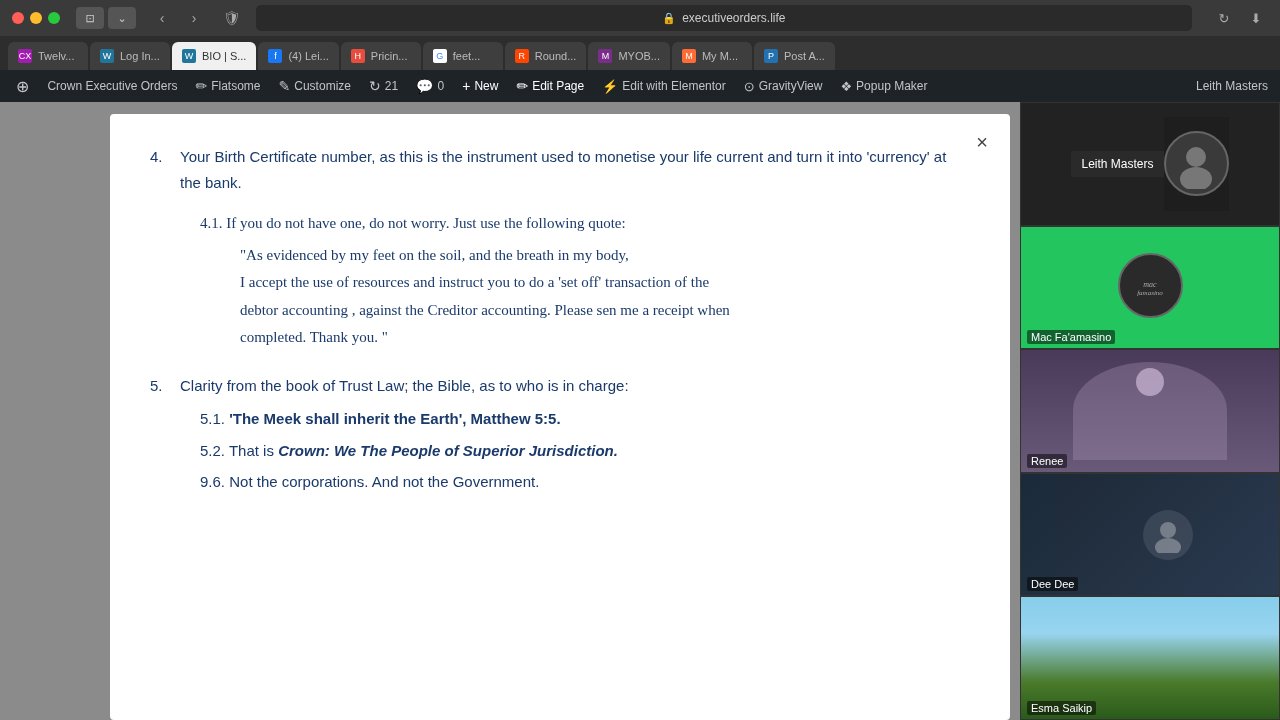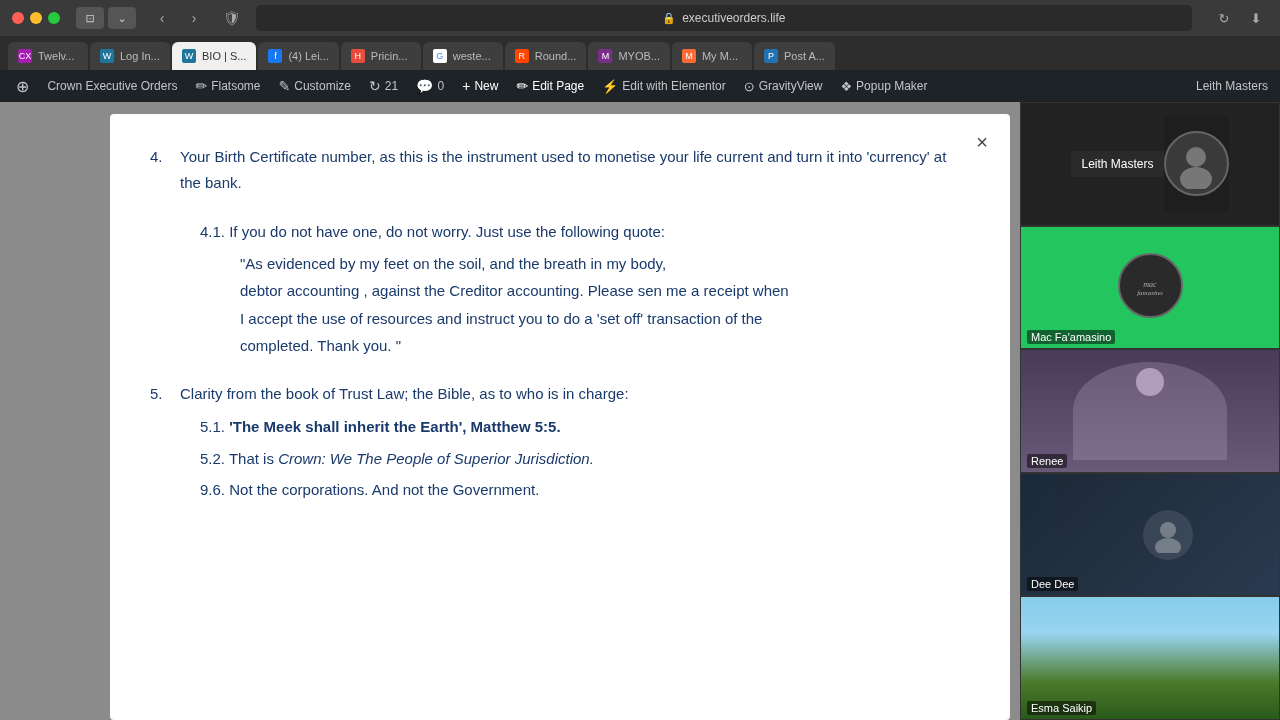--- a/index.html
+++ b/index.html
@@ -51,26 +51,26 @@
     
     .modal-overlay { position: absolute; top: 0; left: 0; right: 260px; bottom: 0; background: rgba(0,0,0,0.3); z-index: 10; }
 
     
     .modal { position: absolute; top: 12px; left: 110px; right: 270px; bottom: 0; background: white; border-radius: 4px; z-index: 20; overflow: hidden; padding: 30px 40px 20px 40px; }
     .modal-close { position: absolute; top: 14px; right: 14px; width: 28px; height: 28px; display: flex; align-items: center; justify-content: center; cursor: pointer; color: #444; font-size: 20px; z-index: 30; }
 
     .modal-content { color: #1a3a6b; font-size: 15px; line-height: 1.7; }
 
     .item-4 { display: flex; gap: 8px; margin-bottom: 20px; }
-    .sub-item-41 { margin-left: 20px; margin-top: 24px; }
+    .sub-item-41 { margin-left: 20px; margin-top: 16px; font-family: Liberation Serif, serif; }
     .quote-block { margin-left: 40px; margin-top: 6px; font-style: normal; }
     .quote-line { margin-bottom: 2px; }
     .sub-items-5 { margin-left: 20px; margin-top: 8px; }
     .sub-item-5 { margin-bottom: 6px; }
-    .bold-italic { font-weight: normal; font-style: italic; text-align: right; }
+    .bold-italic { font-weight: bold; font-style: italic; text-align: right; }
     .bold { font-weight: bold; margin-top: 20px; }
 
     
     .video-panel { position: absolute; right: 0; top: 0; width: 260px; bottom: 0; background: #1a1a1a; display: flex; flex-direction: column; z-index: 5; }
 
     .participant { flex: 1; position: relative; border: 1px solid #333; overflow: hidden; background: #2a2a2a; }
     .participant-name { position: absolute; bottom: 4px; left: 6px; color: white; font-size: 11px; background: rgba(0,0,0,0.5); padding: 1px 4px; border-radius: 2px; }
     .leith-header { background: #2a2a2a; padding: 6px 10px; color: white; font-size: 12px; font-weight: 500; }
 
     .participant-leith { height: 100px; background: #222; display: flex; align-items: center; justify-content: center; position: relative; }
@@ -125,21 +125,21 @@
     <div class="tab">
       <div class="tab-favicon fb">f</div>
       <span>(4) Lei...</span>
     </div>
     <div class="tab">
       <div class="tab-favicon ha">H</div>
       <span>Pricin...</span>
     </div>
     <div class="tab">
       <div class="tab-favicon g">G</div>
-      <span>weste...</span>
+      <span>feet...</span>
     </div>
     <div class="tab">
       <div class="tab-favicon r">R</div>
       <span>Round...</span>
     </div>
     <div class="tab">
       <div class="tab-favicon myob">M</div>
       <span>MYOB...</span>
     </div>
     <div class="tab">
@@ -215,22 +215,22 @@
 
       <div class="item-4">
         <span style="min-width:22px;">4.</span>
         <div>
           <span>Your Birth Certificate number, as this is the instrument used to monetise your life current and turn it into 'currency' at the bank.</span>
           <div class="sub-item-41">
             <span style="font-weight:normal;">4.1.</span>
             <span>If you do not have one, do not worry.  Just use the following quote:</span>
             <div class="quote-block">
               <div class="quote-line">"As evidenced by my feet on the soil, and the breath in my body,</div>
+              <div class="quote-line">I accept the use of resources and instruct you to do  a 'set off' transaction of the</div>
               <div class="quote-line">debtor accounting , against the Creditor accounting. Please sen me a receipt when</div>
-              <div class="quote-line">I accept the use of resources and instruct you to do  a 'set off' transaction of the</div>
               <div class="quote-line">completed. Thank you.  "</div>
             </div>
           </div>
         </div>
       </div>
 
       <div class="item-4" style="margin-top: 20px;">
         <span style="min-width:22px;">5.</span>
         <div>
           <span>Clarity from the book of Trust Law; the Bible, as to who is in charge:</span>

